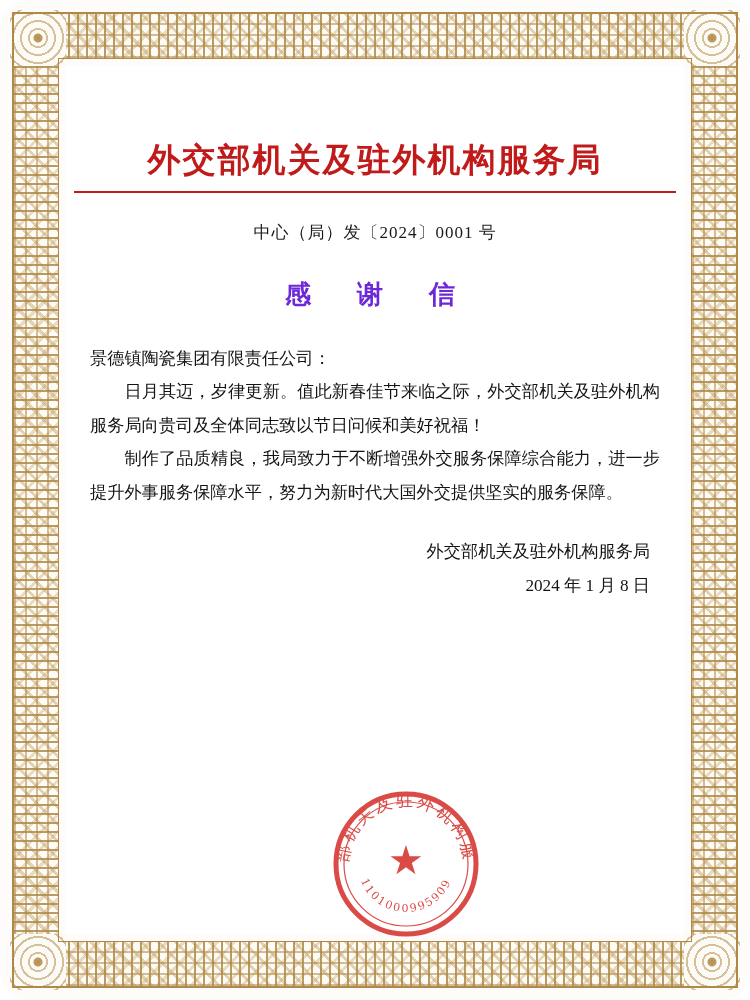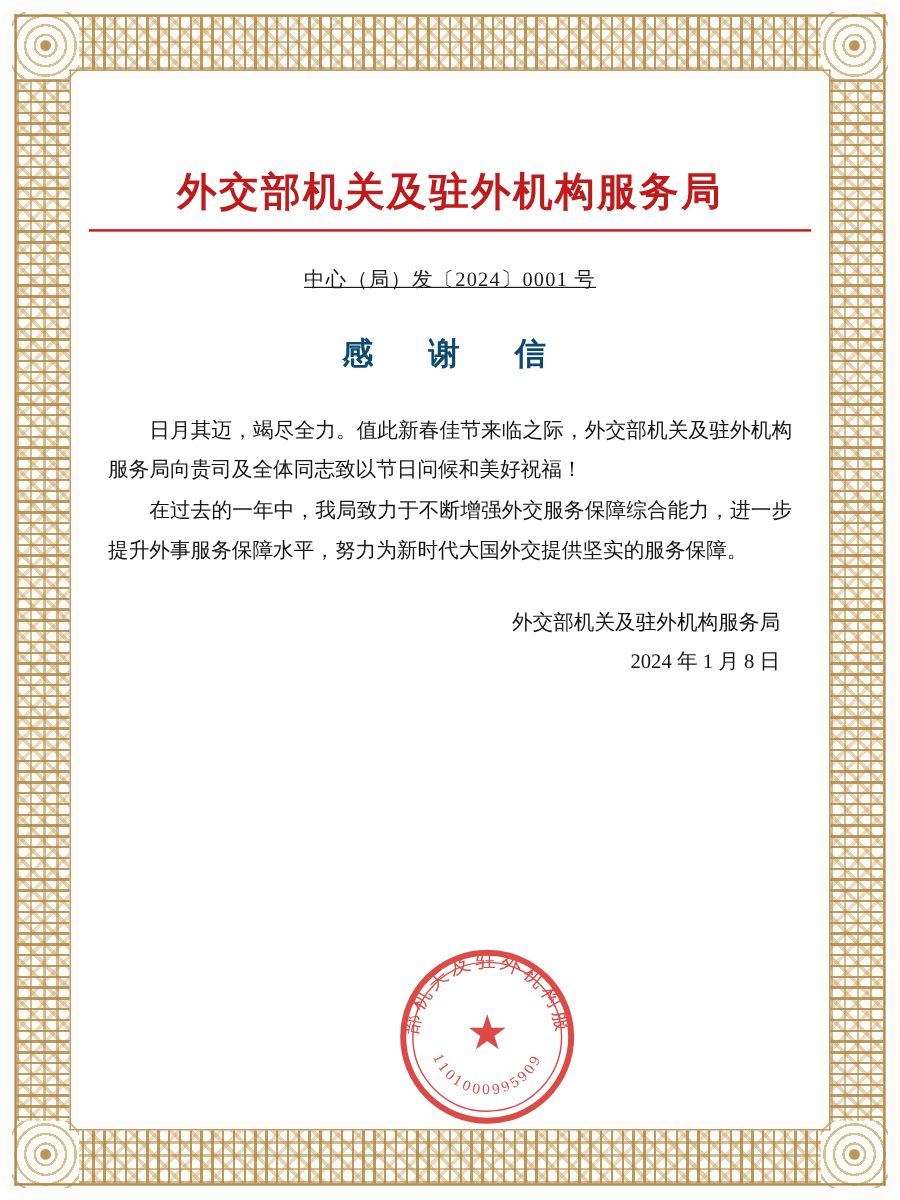--- a/index.html
+++ b/index.html
@@ -124,29 +124,28 @@
     background: #c01a1a;
     margin: 11px 8px 0 8px;
   }
 
   .doc-number {
     text-align: center;
     margin-top: 28px;
     font-size: 17px;
     color: #1a1a1a;
     letter-spacing: 1px;
-    text-decoration: underline;
   }
 
   .doc-title {
     text-align: center;
     margin-top: 33px;
     font-size: 26px;
     font-weight: 700;
-    color: #0c4a6e;
+    color: #6d28d9;
     letter-spacing: 10px;
   }
 
   .body-wrap {
     margin: 30px 24px 0 24px;
     font-size: 17.2px;
     line-height: 1.95;
     color: #141414;
     text-align: justify;
   }
@@ -215,22 +214,23 @@
     <div class="letterhead">
       <div class="letterhead-title">外交部机关及驻外机构服务局</div>
       <div class="letterhead-rule"></div>
     </div>
 
     <div class="doc-number">中心（局）发〔2024〕0001 号</div>
 
     <div class="doc-title">感　谢　信</div>
 
     <div class="body-wrap">
-      <p class="para">日月其迈，竭尽全力。值此新春佳节来临之际，外交部机关及驻外机构服务局向贵司及全体同志致以节日问候和美好祝福！</p>
-      <p class="para">在过去的一年中，我局致力于不断增强外交服务保障综合能力，进一步提升外事服务保障水平，努力为新时代大国外交提供坚实的服务保障。</p>
+      <p class="salutation">景德镇陶瓷集团有限责任公司：</p>
+      <p class="para">日月其迈，岁律更新。值此新春佳节来临之际，外交部机关及驻外机构服务局向贵司及全体同志致以节日问候和美好祝福！</p>
+      <p class="para">制作了品质精良，我局致力于不断增强外交服务保障综合能力，进一步提升外事服务保障水平，努力为新时代大国外交提供坚实的服务保障。</p>
     </div>
 
     <div class="signature">
       <span class="sig-line">外交部机关及驻外机构服务局</span>
       <span class="sig-line">2024 年 1 月 8 日</span>
     </div>
 
   </div>
 
   <div class="seal">

